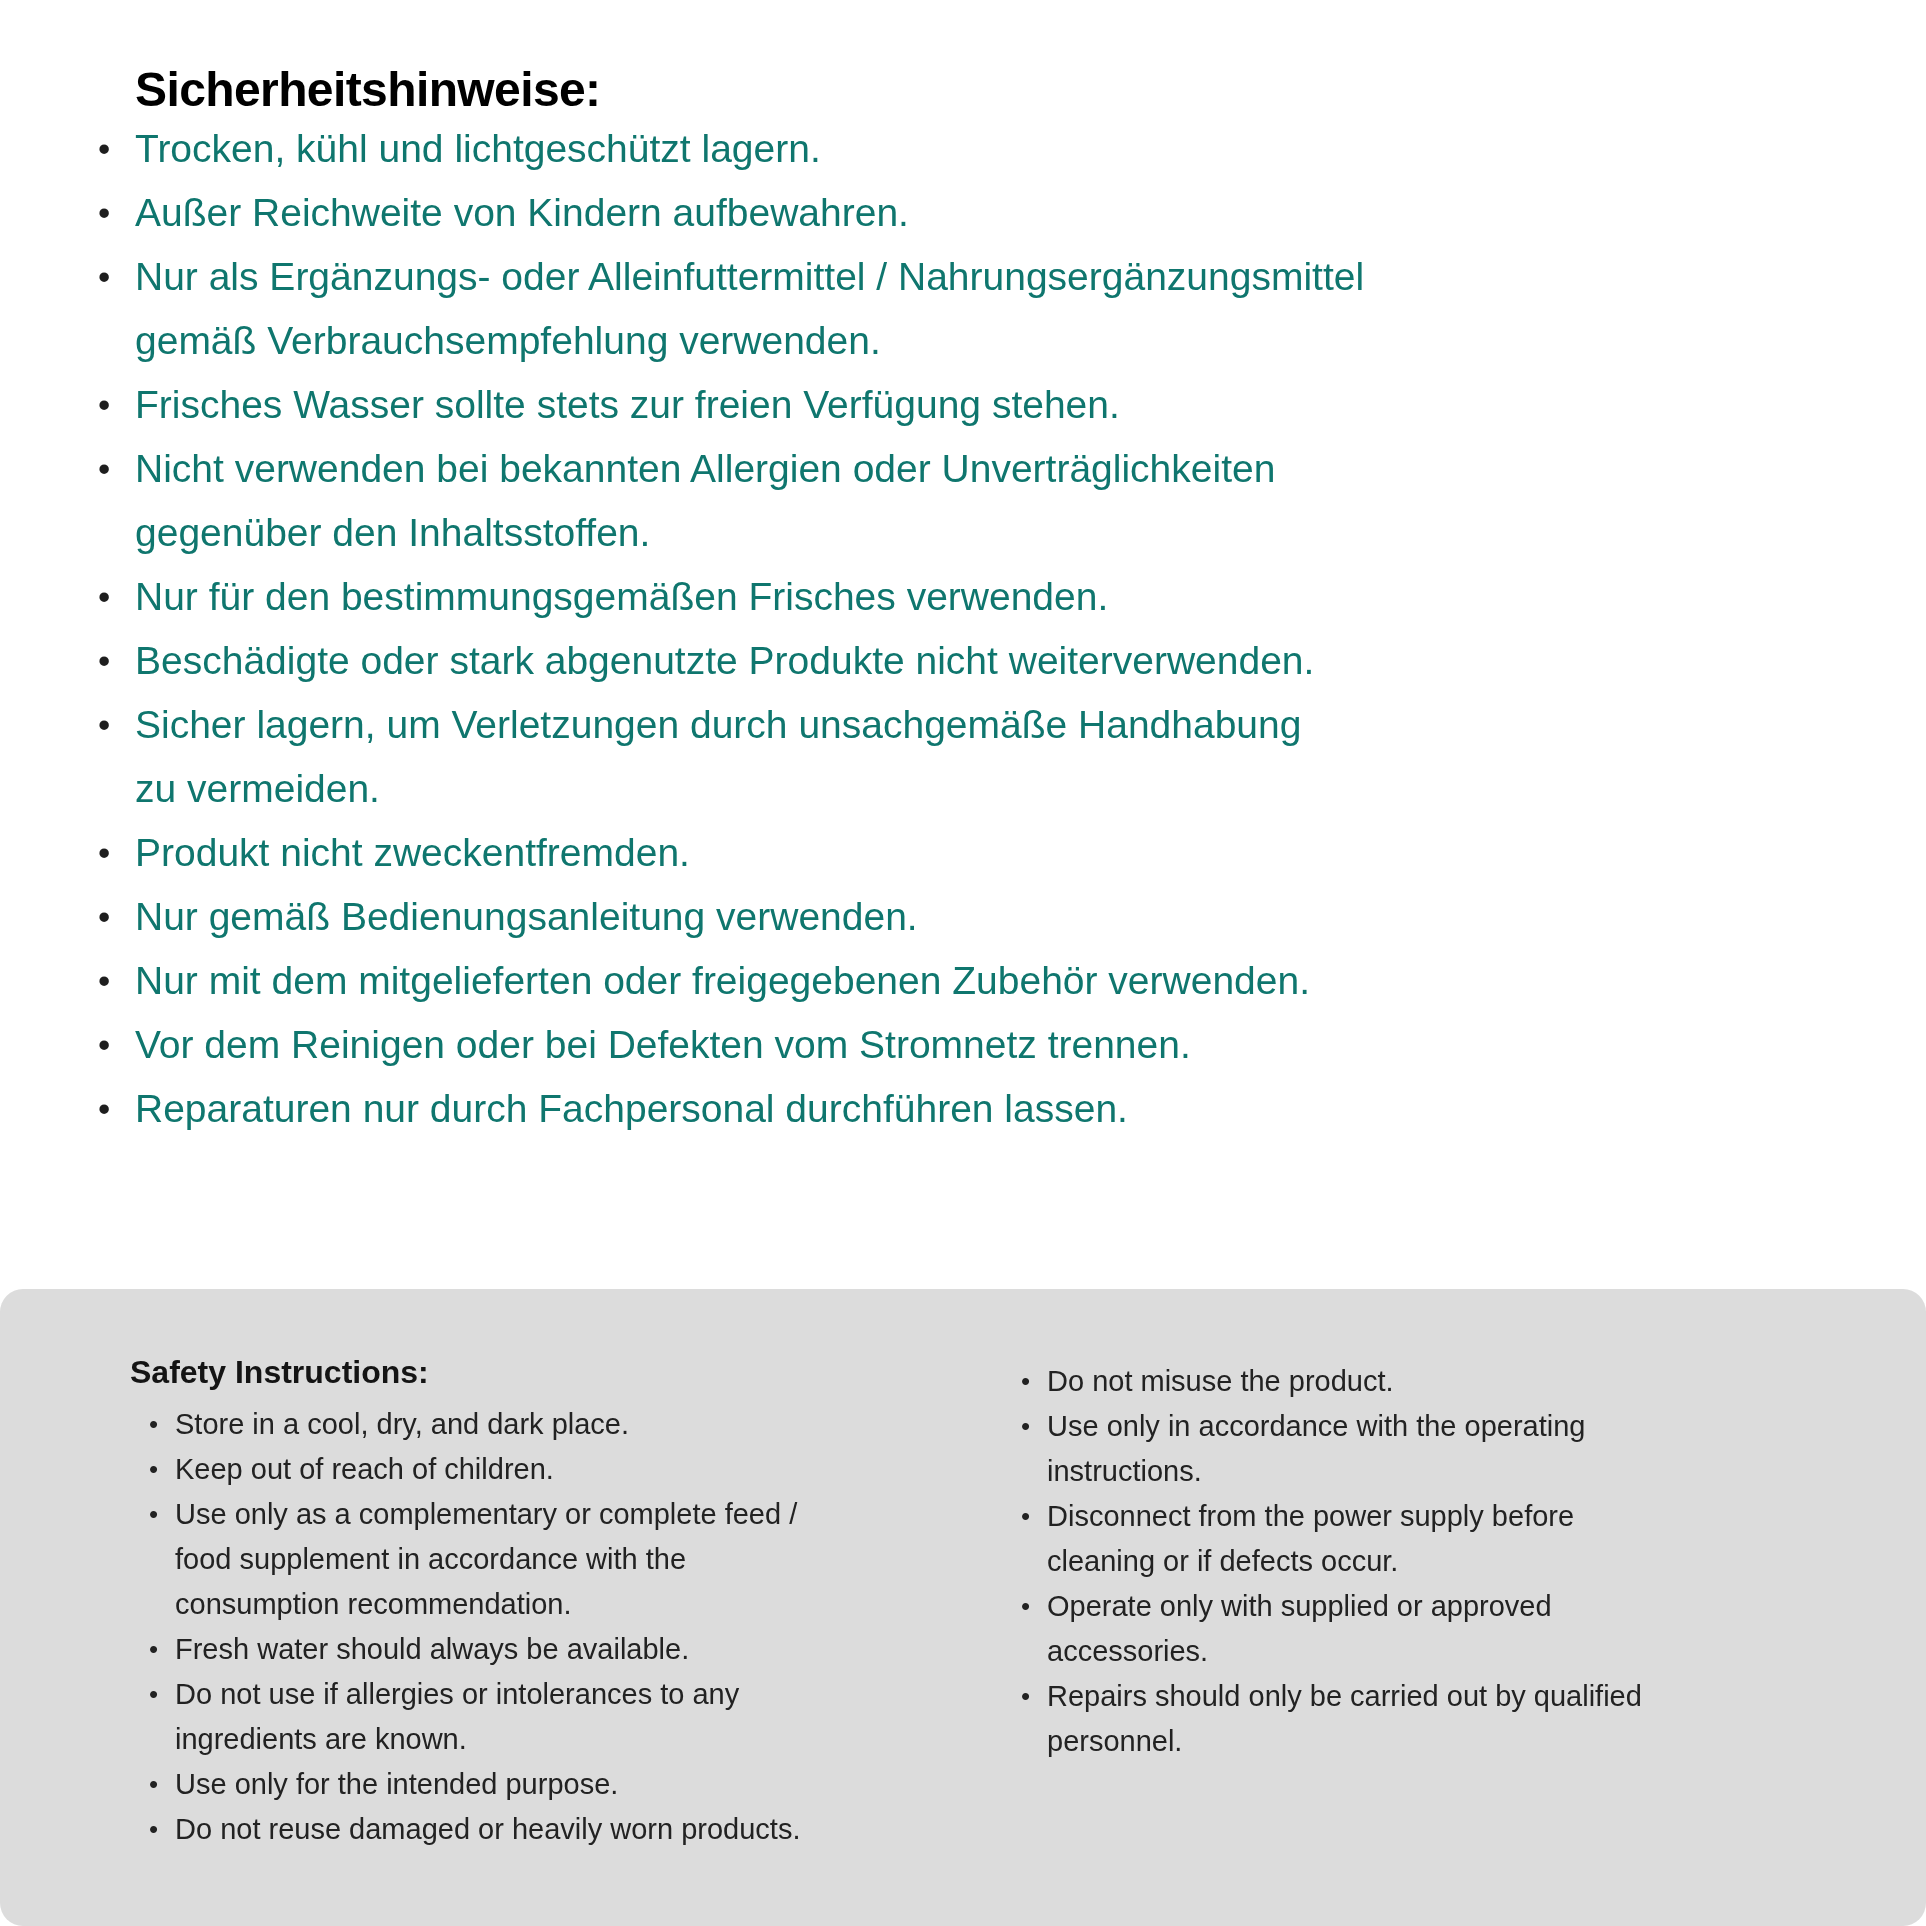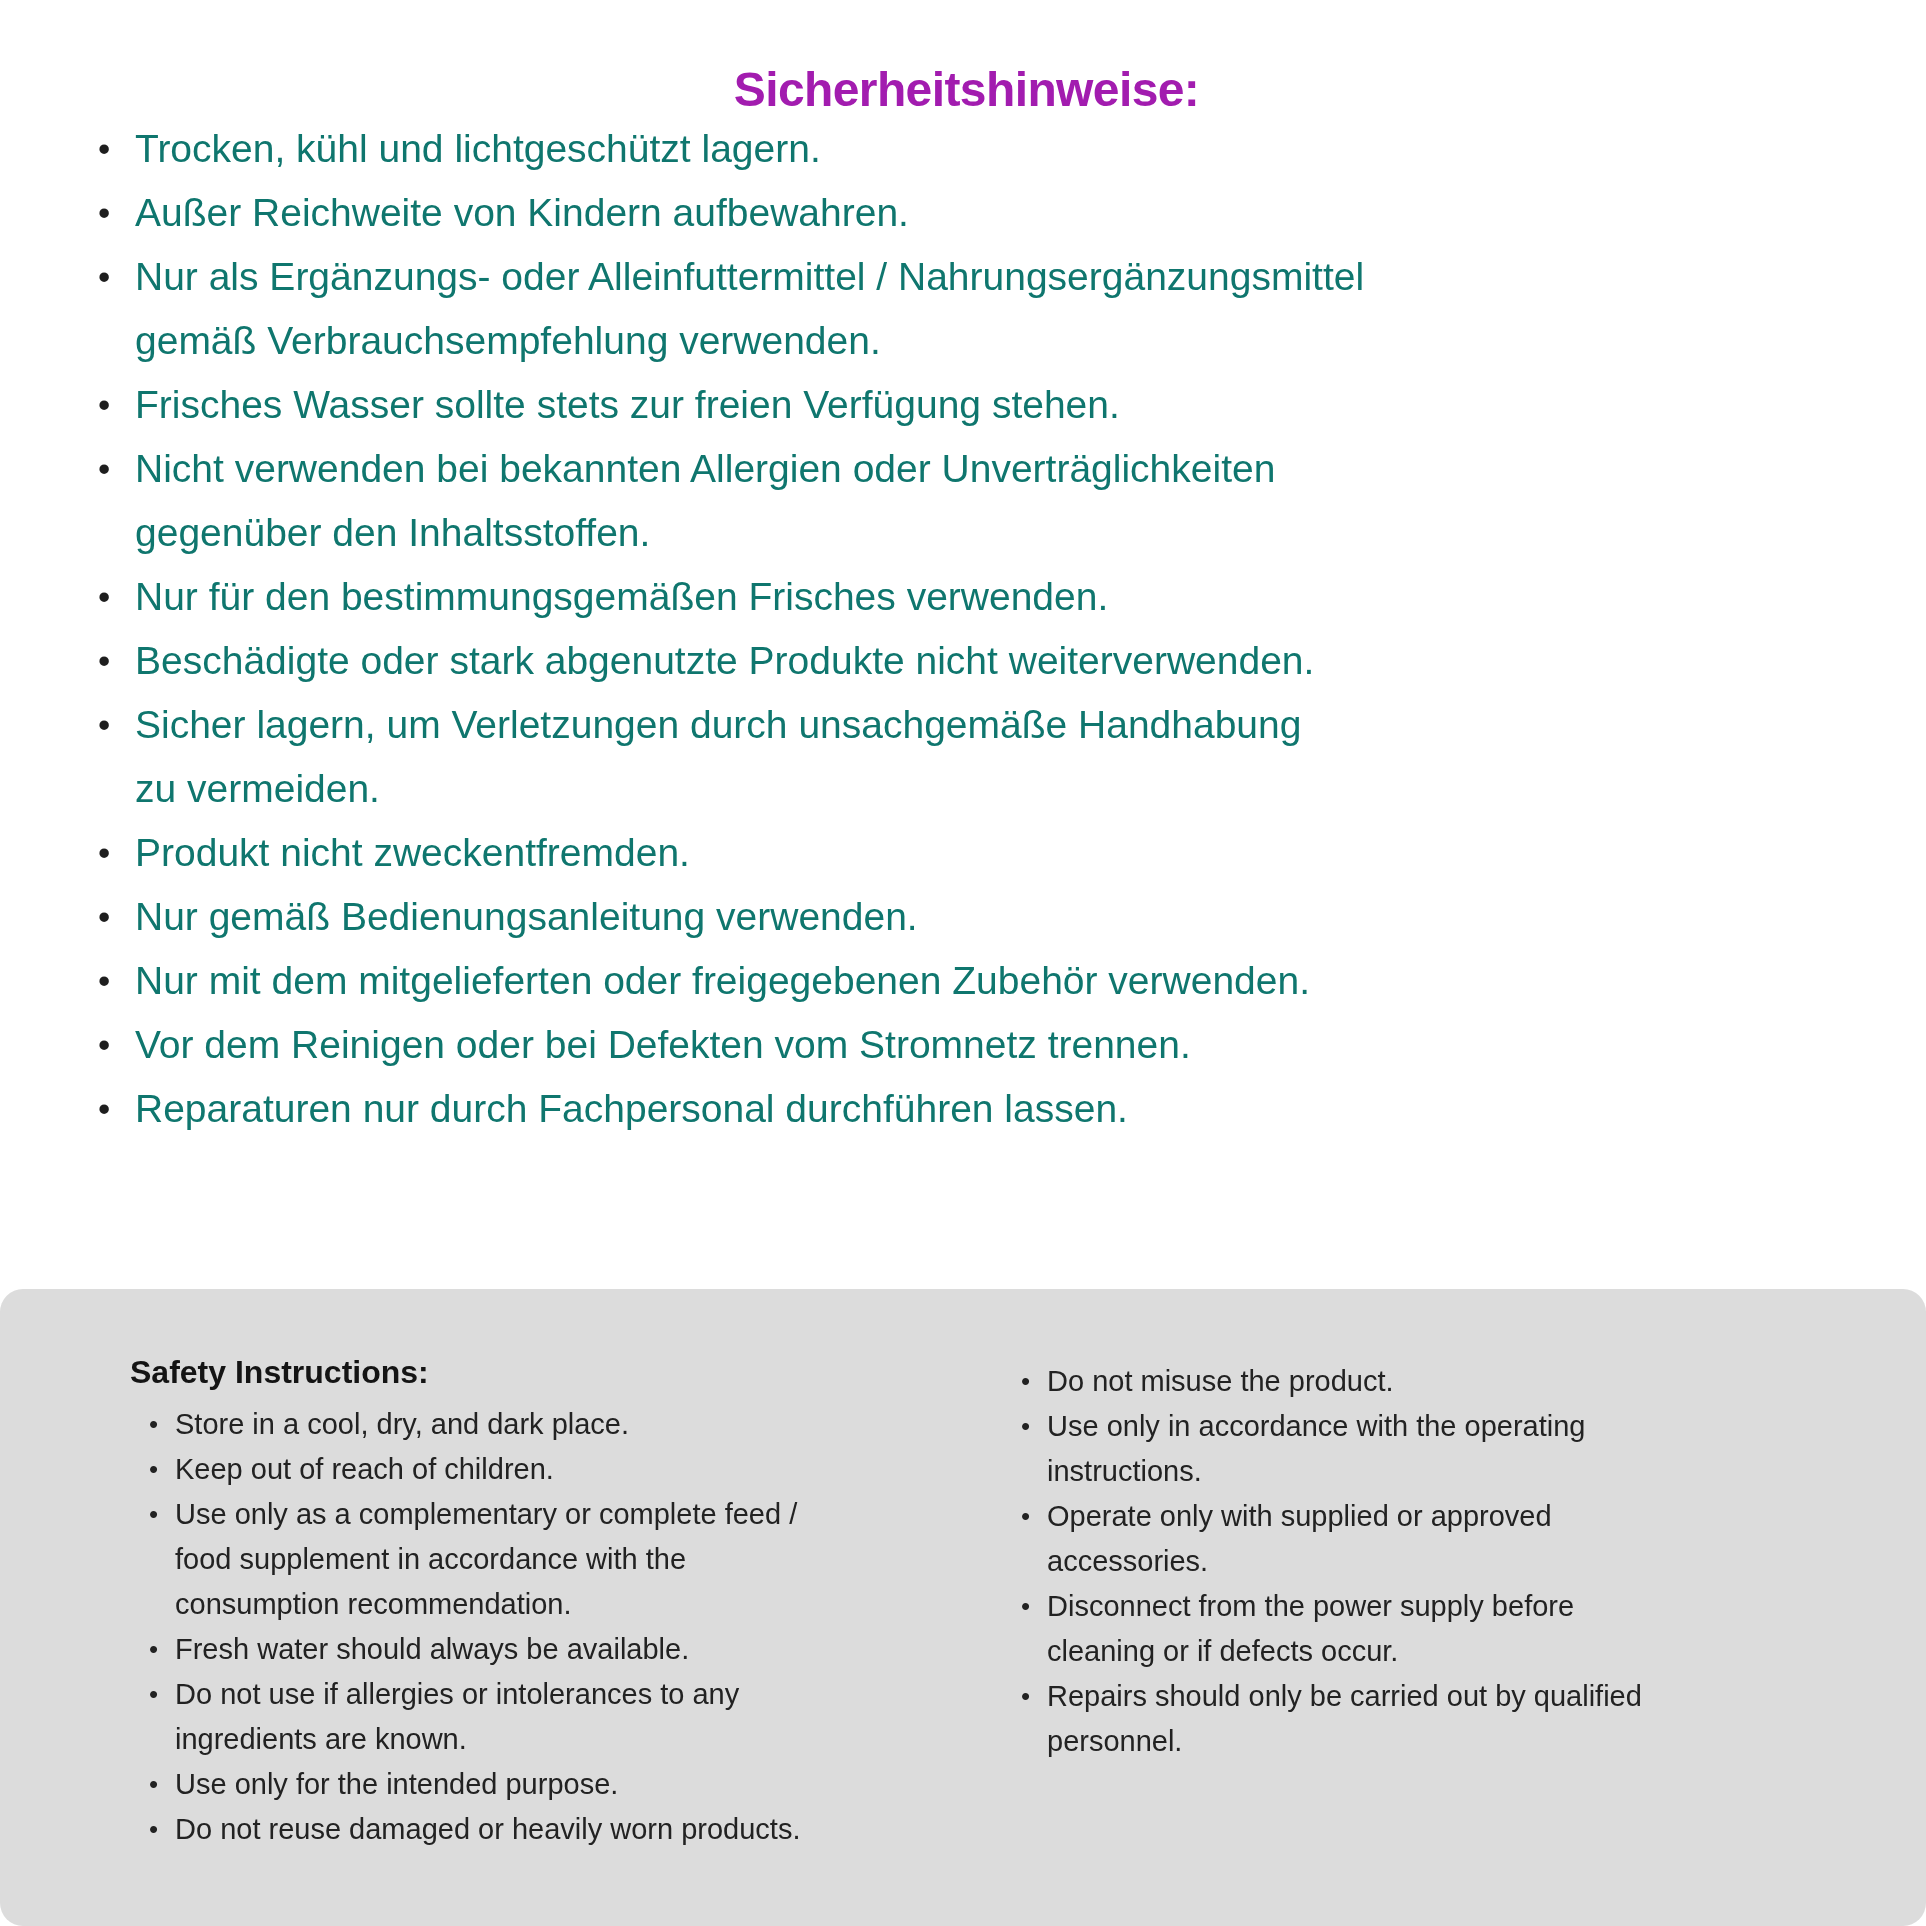--- a/index.html
+++ b/index.html
@@ -27,23 +27,22 @@
     width: 1926px; height: 1289px;
     background: #ffffff;
     box-sizing: border-box;
     padding: 64px 128px 0 135px;
   }
   .de-title {
     margin: 0;
     font-size: 48px;
     line-height: 1.1;
     font-weight: 700;
-    color: #a21caf;
+    color: #000000;
     letter-spacing: -0.6px;
-    text-align: center;
   }
   ul.bullets {
     list-style: none;
     margin: 0;
     padding: 0;
   }
   .de-list {
     margin-top: 27px;
     padding-left: 73px;
     max-width: 1592px;
@@ -161,24 +160,24 @@
 ingredients are known.</span></li>
         <li><span class="txt">Use only for the intended purpose.</span></li>
         <li><span class="txt">Do not reuse damaged or heavily worn products.</span></li>
       </ul>
     </div>
     <div class="en-col-right">
       <ul class="bullets en-list">
         <li><span class="txt">Do not misuse the product.</span></li>
         <li><span class="txt">Use only in accordance with the operating
 instructions.</span></li>
+        <li><span class="txt">Disconnect from the power supply before
+cleaning or if defects occur.</span></li>
         <li><span class="txt">Operate only with supplied or approved
 accessories.</span></li>
-        <li><span class="txt">Disconnect from the power supply before
-cleaning or if defects occur.</span></li>
         <li><span class="txt">Repairs should only be carried out by qualified
 personnel.</span></li>
       </ul>
     </div>
   </section>
 
 </div>
 
 
 </body></html>

